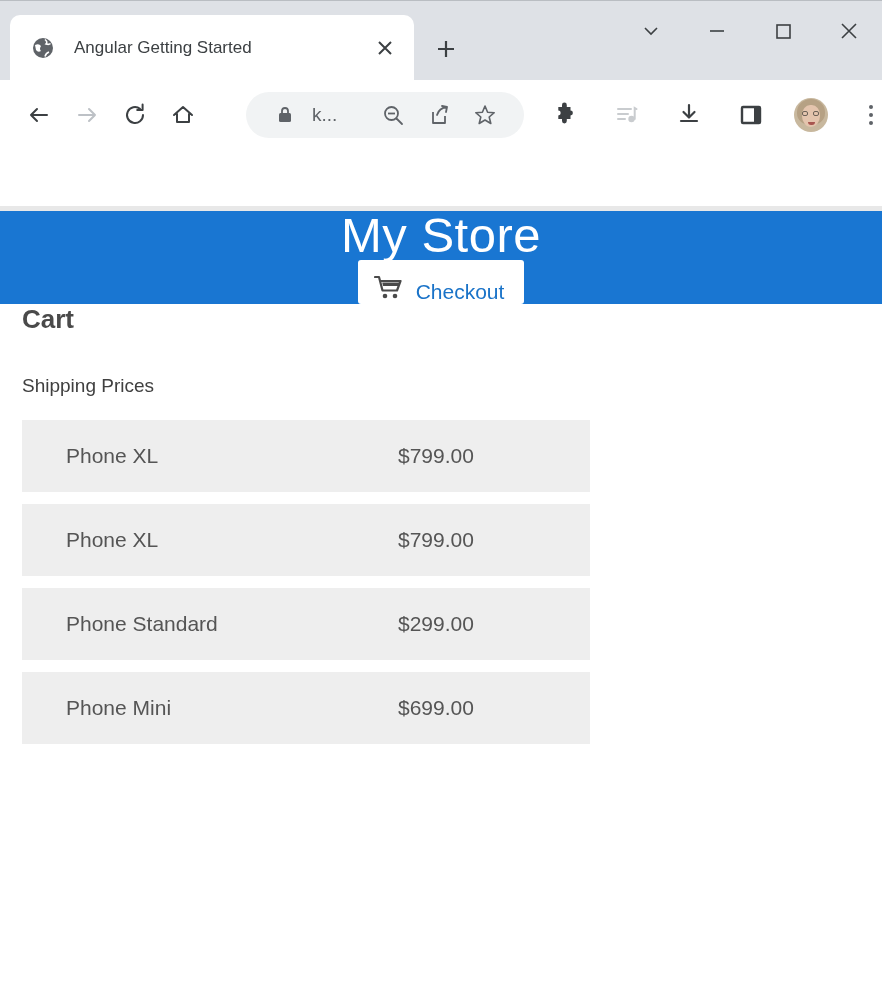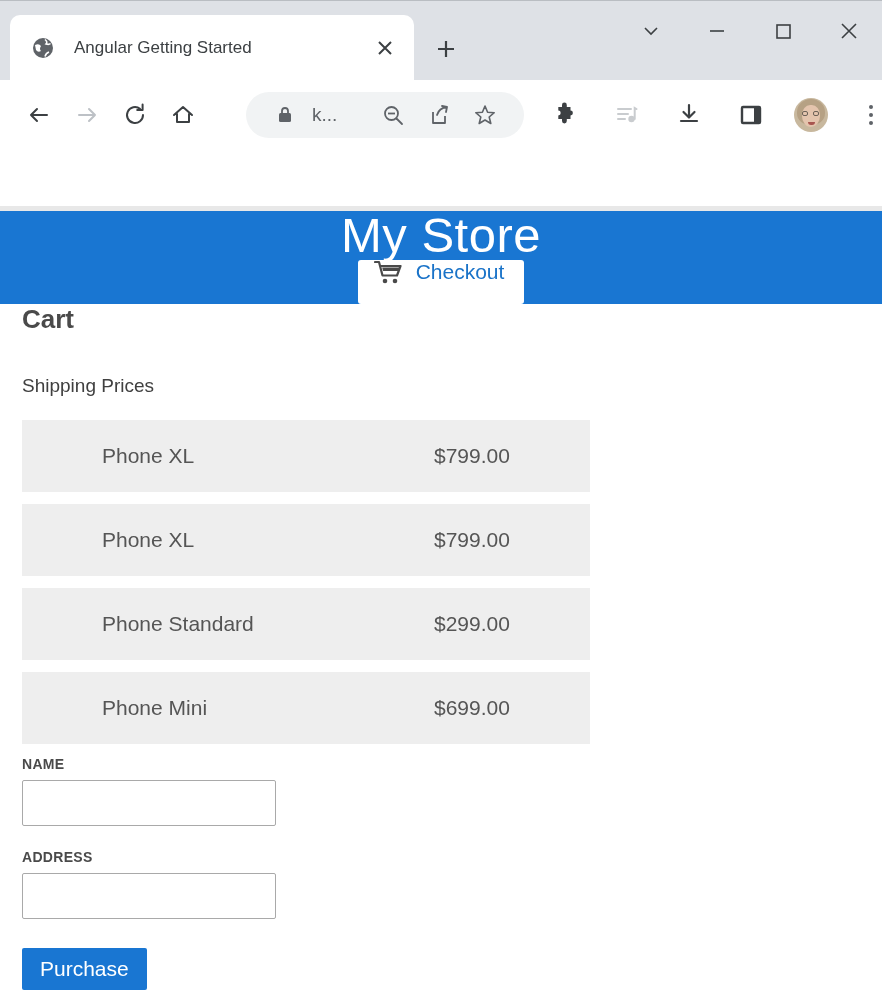--- a/index.html
+++ b/index.html
@@ -186,21 +186,21 @@
     line-height: 1;
   }
 
   .checkout-btn {
     background: #ffffff;
     border: none;
     border-radius: 3px;
     height: 52px;
     padding: 0 20px 0 16px;
     display: flex;
-    align-items: flex-start;
+    align-items: flex-end;
     gap: 12px;
     cursor: pointer;
     font-family: inherit;
   }
   .checkout-label {
     color: #1a73c8;
     font-size: 21px;
   }
 
   .content { padding: 0 22px; }
@@ -222,21 +222,20 @@
 
   .cart-list { margin-top: 23px; }
 
   .cart-row {
     width: 568px;
     height: 72px;
     background: #eeeeee;
     margin-bottom: 12px;
     display: flex;
     align-items: center;
-    padding-left: 36px;
   }
   .cart-name {
     font-size: 21px;
     color: #555555;
     padding-left: 44px;
     flex: 0 0 376px;
   }
   .cart-price {
     font-size: 21px;
     color: #555555;
@@ -472,25 +471,14 @@
         <span class="cart-price">$299.00</span>
       </div>
 
       <div class="cart-row">
         <span class="cart-name">Phone Mini</span>
         <span class="cart-price">$699.00</span>
       </div>
 
     </div>
 
-    <div class="form-block">
-
-      <label class="field-label">NAME</label>
-      <input class="field-input" type="text" value="" style="">
-
-      <label class="field-label">ADDRESS</label>
-      <input class="field-input" type="text" value="" style="">
-
-      <button class="purchase-btn">Purchase</button>
-
-    </div>
   </div>
 </div>
 
 </body></html>

